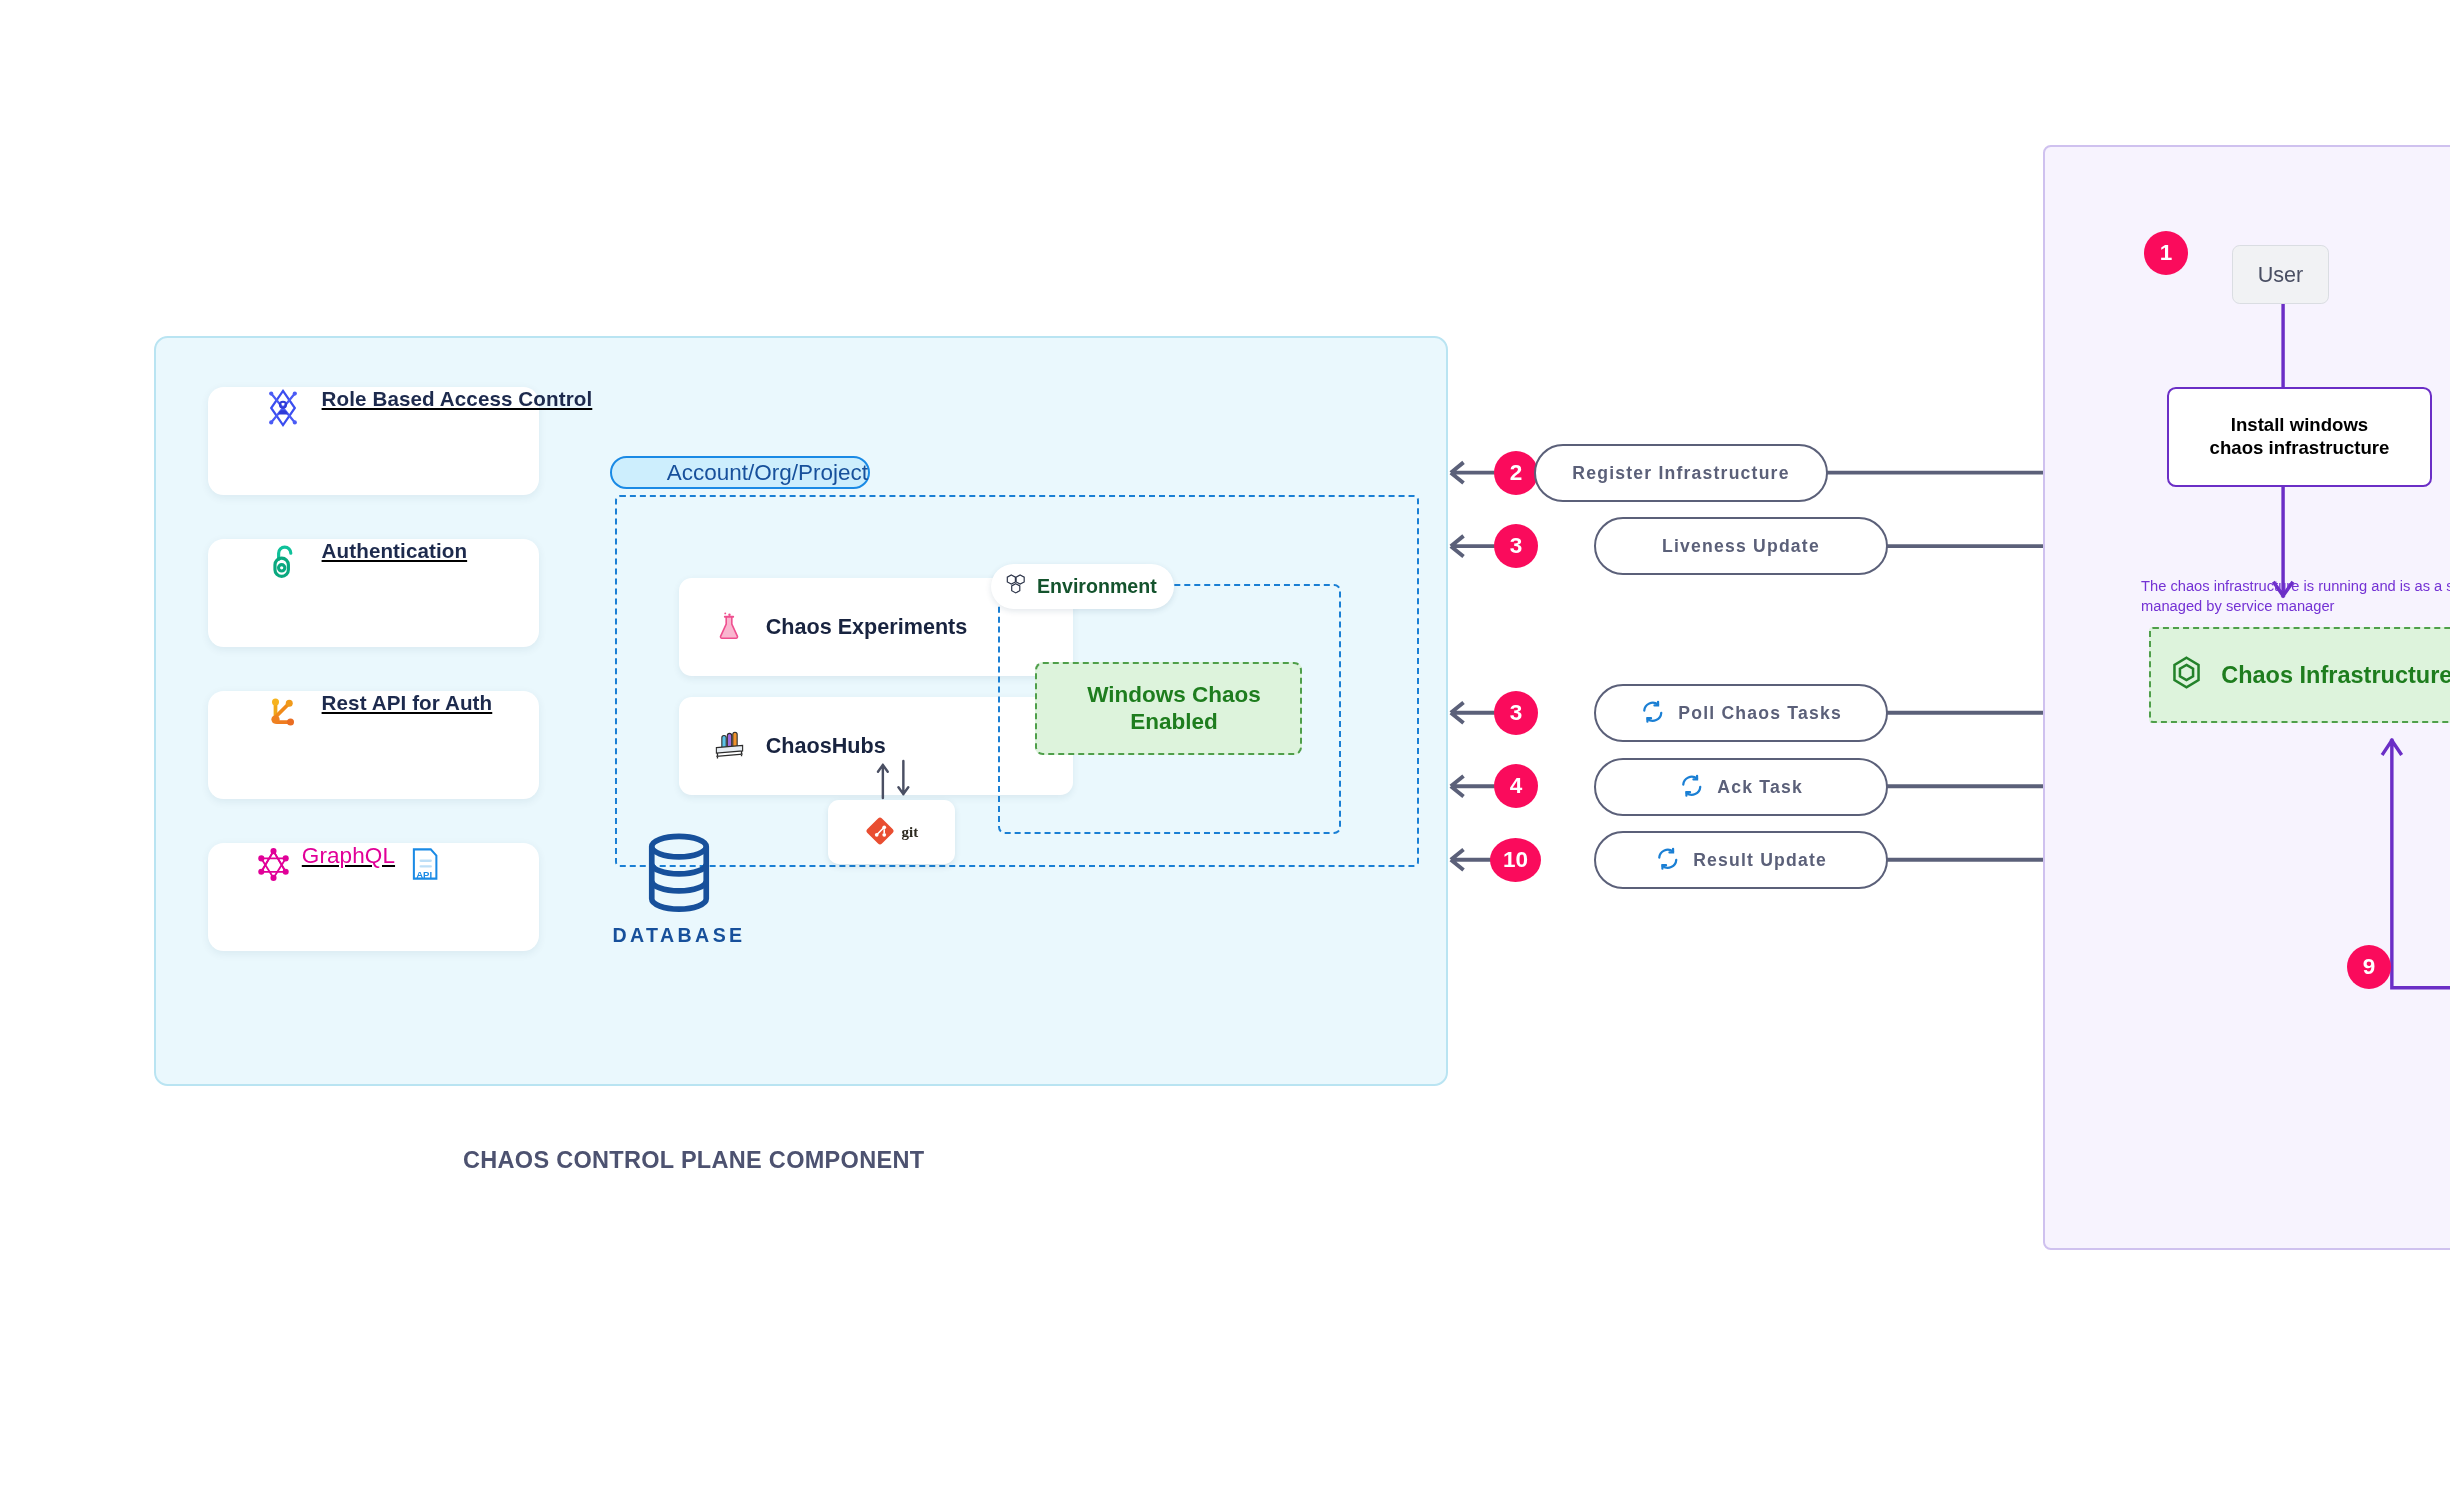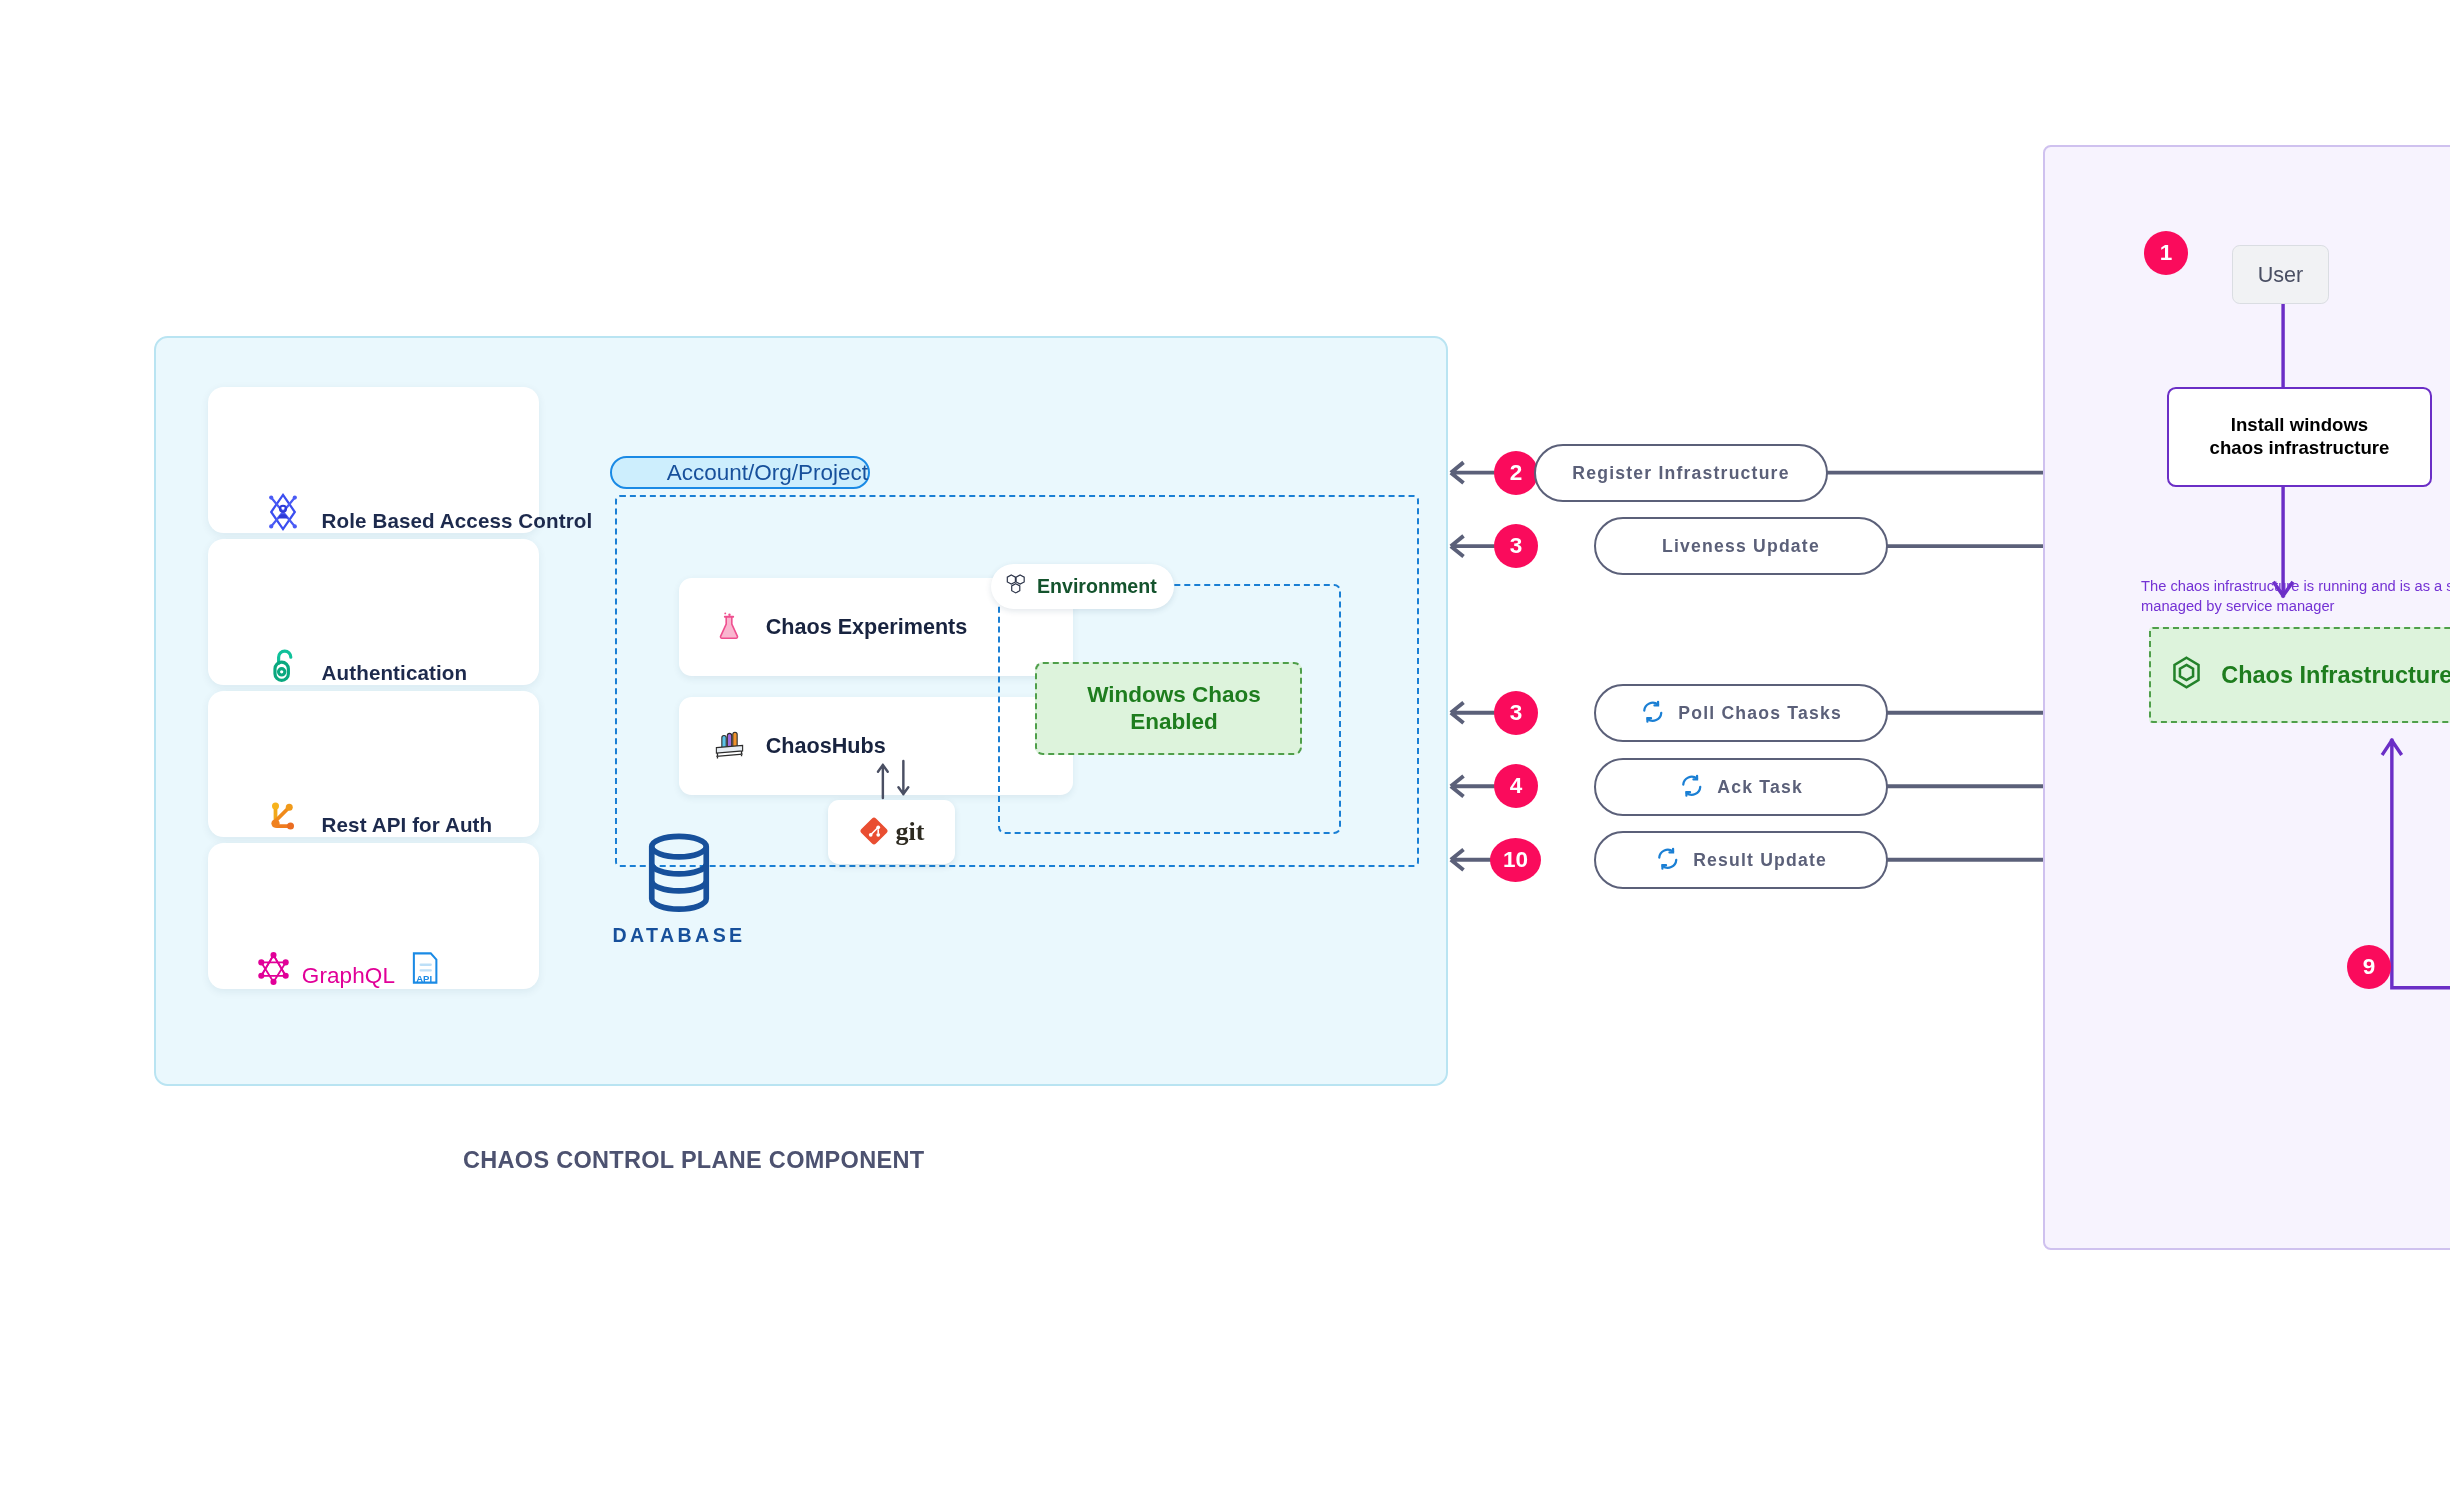--- a/index.html
+++ b/index.html
@@ -10,25 +10,26 @@
   }
   .abs{position:absolute;}
 
   
   #control-plane{
     left:154px;top:336px;width:1294px;height:750px;
     background:#eaf8fd;border:2.5px solid #b9e4f2;border-radius:13.7px;
     box-sizing:border-box;
   }
   .feature-card{
-    position:absolute;left:208px;width:331px;height:146px;
+    position:absolute;left:208px;width:331px;height:108px;
     background:#ffffff;border-radius:15.7px;
     box-shadow:0 2.9px 8.8px rgba(20,60,90,.07);
-    display:flex;align-items:flex-end;gap:17.6px;padding-left:54px;
+    display:flex;align-items:flex-start;gap:17.6px;padding-left:54px;
     box-sizing:border-box;
+    text-decoration:underline;
   }
   .feature-card .fc-label{
     font-size:20.6px;font-weight:700;color:#1d2a4d;letter-spacing:0.1px;white-space:nowrap;
   }
   .fc-icon{width:42px;height:42px;flex:0 0 42px;display:flex;align-items:center;justify-content:center;}
 
   
   #aop-region{
     left:615px;top:495px;width:804px;height:372px;
     border:2.5px dashed #1a7fd4;border-radius:4.9px;box-sizing:border-box;
@@ -67,21 +68,21 @@
   
   #db-wrap{left:586px;top:833px;width:186px;text-align:center;}
   #db-label{font-size:19.6px;letter-spacing:3.4px;font-weight:700;color:#17509b;margin-top:4.9px;}
 
   
   #git-card{
     left:828px;top:800px;width:127px;height:64px;background:#fff;border-radius:10.8px;
     box-shadow:0 2.5px 6.9px rgba(20,60,90,.10);
     display:flex;align-items:center;justify-content:center;gap:6.9px;
   }
-  #git-card .git-text{font-size:26px;font-weight:700;color:#2d2a20;font-family:"Liberation Serif",serif;}
+  #git-card .git-text{font-size:15px;font-weight:700;color:#2d2a20;font-family:"Liberation Serif",serif;}
   #git-arrows{left:863px;top:759px;width:69px;height:41px;}
 
   .plane-title{
     position:absolute;font-size:23.5px;font-weight:700;color:#4d5270;letter-spacing:0.3px;
   }
   #control-title{left:463px;top:1147px;}
 
   
   .conn-pill{
     position:absolute;height:58px;background:#fff;border:2px solid #5b6079;border-radius:29px;

